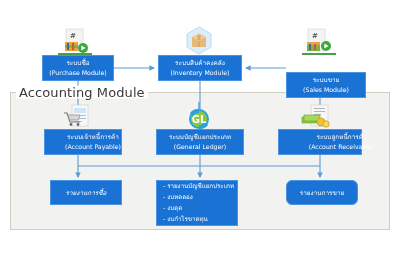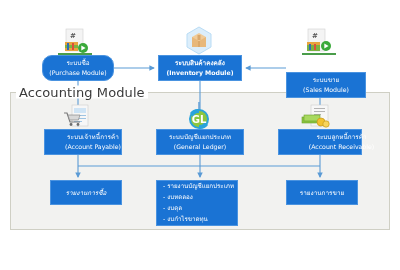--- a/index.html
+++ b/index.html
@@ -59,31 +59,31 @@
     padding:3px 0 3px 6px;
   }
   .node.list .li{
     font-size:6.2px;
     white-space:nowrap;
     line-height:1.75;
     text-align:left;
   }
 
   
-  #n-purchase {left:42px; top:55px;  width:72px; height:26px;border-radius:10px;}
-  #n-inventory{left:158px;top:55px;  width:84px; height:26px;font-weight:bold;}
+  #n-purchase {left:42px; top:55px;  width:72px; height:26px;}
+  #n-inventory{left:158px;top:55px;  width:84px; height:26px;}
   #n-sales    {left:286px;top:72px;  width:80px; height:26px;}
 
   #n-ap {left:44px; top:129px; width:78px; height:26px;padding-left:20px;}
   #n-gl {left:156px;top:129px; width:88px; height:26px;}
   #n-ar {left:278px;top:129px; width:84px; height:26px;padding-left:43px;}
 
   #n-rep-purchase{left:50px; top:180px; width:72px; height:25px;font-style:italic;}
   #n-rep-gl      {left:156px;top:180px; width:82px; height:46px;}
-  #n-rep-sales   {left:286px;top:180px; width:72px; height:25px;}
+  #n-rep-sales   {left:286px;top:180px; width:72px; height:25px;border-radius:6px;}
 
   
   .icon{position:absolute;}
   #ic-purchase {left:58px; top:28px; width:34px;height:28px;}
   #ic-inventory{left:182px;top:25px; width:34px;height:30px;}
   #ic-sales    {left:302px;top:28px; width:34px;height:28px;}
   #ic-ap       {left:62px; top:104px;width:32px;height:26px;}
   #ic-gl       {left:184px;top:102px;width:30px;height:28px;}
   #ic-ar       {left:300px;top:104px;width:34px;height:26px;}
 </style>

